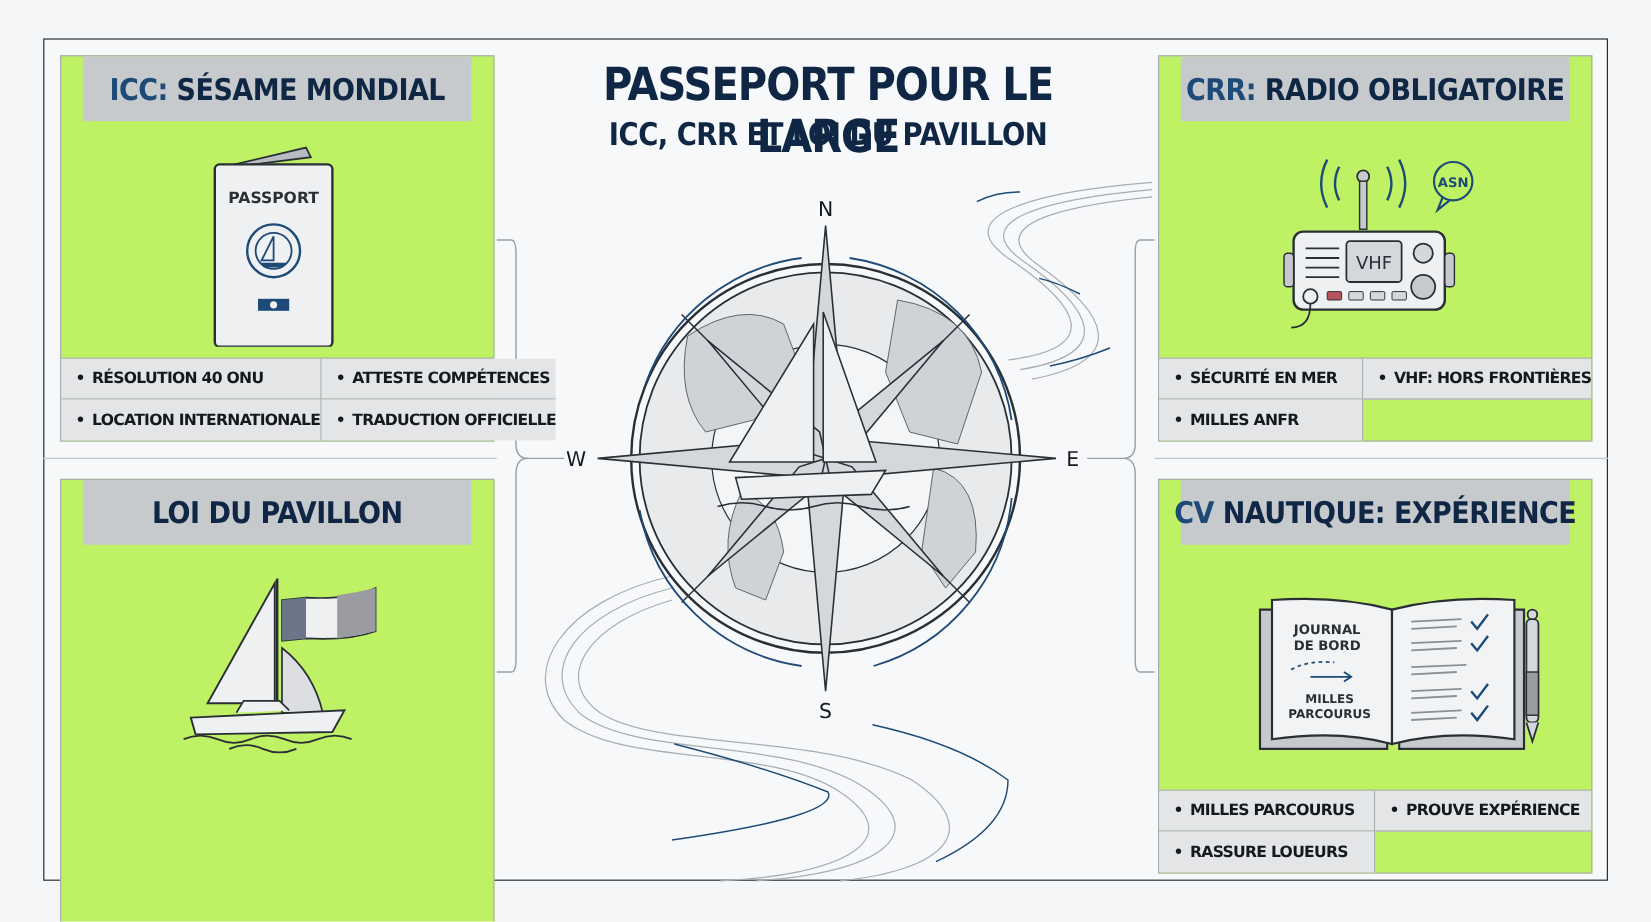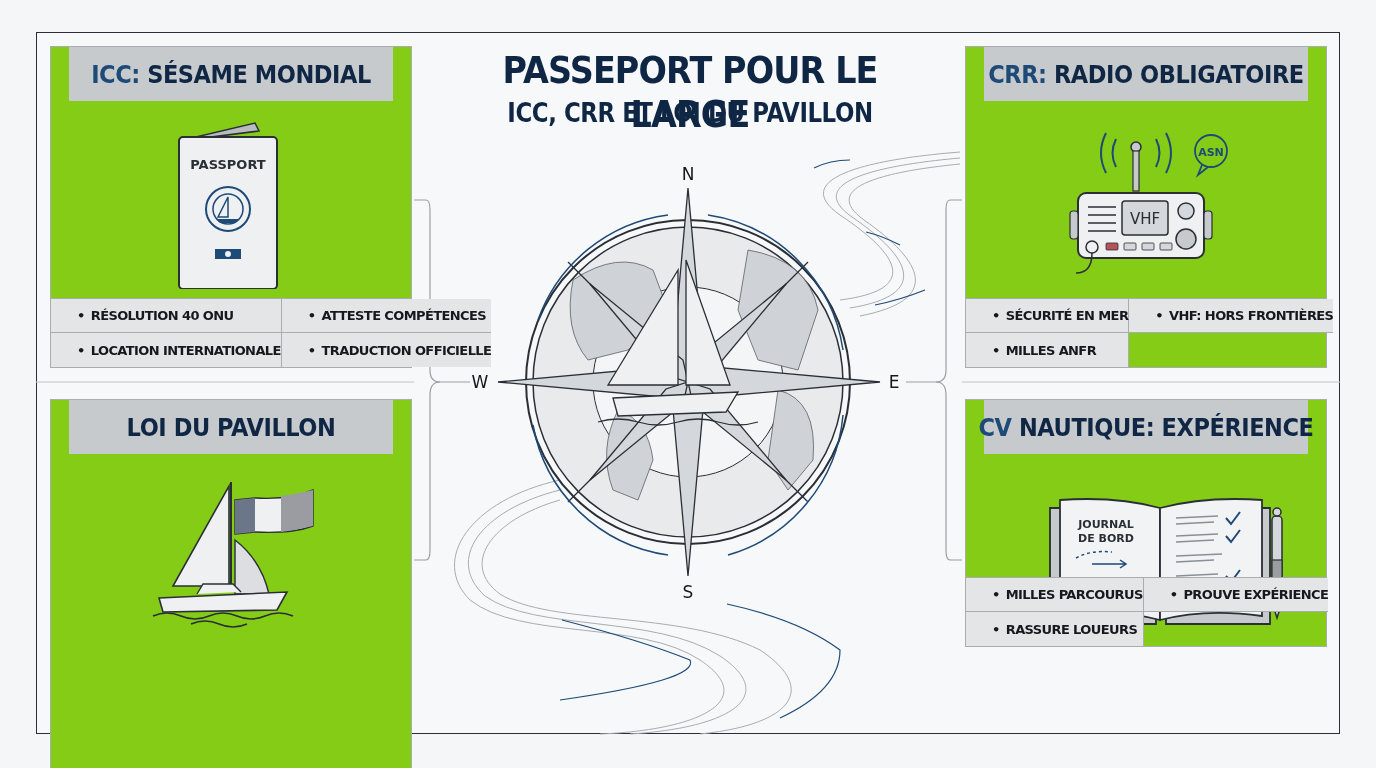--- a/index.html
+++ b/index.html
@@ -7,36 +7,36 @@
     width: 1376px; height: 768px; overflow: hidden;
     background: #f5f6f7;
     font-family: "Liberation Sans", sans-serif;
     position: relative;
   }
   .frame {
     position: absolute; left: 36px; top: 32px; width: 1304px; height: 702px;
     border: 1.5px solid #2a2f36; background: #f7f8f9; box-sizing: border-box;
   }
   .panel {
-    position: absolute; width: 362px; background: #84cc16;
+    position: absolute; width: 362px; background: #bef264;
     border: 1px solid #a9adb2; box-sizing: border-box;
   }
   .panel .hdr {
     height: 54px; background: #c7cacd; display: flex; align-items: center; justify-content: center;
     font-family: "DejaVu Sans", sans-serif; font-weight: bold; font-size: 25px;
     color: #0f2745; letter-spacing: -0.5px; transform: scaleX(0.9);
   }
   .panel .hdr .acc { color: #1e4a78; }
   .panel .illus { position: relative; height: 200px; }
   .panel .grid {
     position: absolute; left: 0; right: 0; bottom: 0;
     display: grid; grid-template-columns: 1fr 1fr; border-top: 1px solid #a9adb2;
   }
   .panel .cell {
-    height: 34px; display: flex; align-items: center; padding-left: 26px;
+    height: 34px; display: flex; align-items: center; padding-left: 12px;
     font-family: "DejaVu Sans", sans-serif; font-weight: bold; font-size: 13px;
     color: #15181c; letter-spacing: -0.6px; white-space: nowrap;
     border-bottom: 1px solid #a9adb2; box-sizing: border-box; background: #e4e5e7;
   }
   .panel .cell:nth-child(odd) { border-right: 1px solid #a9adb2; }
   .panel .cell:nth-child(n+3) { border-bottom: none; }
   .panel .cell::before { content: "•"; margin-right: 6px; }
   .title {
     position: absolute; left: 420px; width: 540px; text-align: center;
     font-family: "DejaVu Sans", sans-serif; font-weight: bold; color: #0f2745;
@@ -199,21 +199,21 @@
       <path d="M84 30 L104 28 L104 62 L84 64Z" fill="#6b7788"></path>
       <path d="M130 26 Q146 24 162 20 L162 56 Q146 60 130 62Z" fill="#9b9ca2"></path>
       <path d="M8 128 L136 122 L126 140 L12 142Z" fill="#eef0f2" stroke="#2a2f36" stroke-width="1.6"></path>
       <path d="M46 124 L52 114 H82 L90 122" fill="#eef0f2" stroke="#2a2f36" stroke-width="1.4"></path>
       <path d="M2 146 Q16 140 30 146 T58 146 T86 146 T114 146 T142 146" fill="none" stroke="#2a2f36" stroke-width="1.5"></path>
       <path d="M40 154 Q54 148 68 154 T96 154" fill="none" stroke="#2a2f36" stroke-width="1.5"></path>
     </svg>
   </div>
 </div>
 
-<div class="panel" style="left:965px;top:399px;height:248px;">
+<div class="panel" style="left:965px;top:399px;height:329px;">
   <div class="hdr">
     <span class="acc">CV</span>
       <span style="white-space:pre"> NAUTIQUE: EXPÉRIENCE</span>
   </div>
   <div class="illus">
     <svg width="240" height="140" style="left:80px;top:40px;" viewBox="0 0 240 140">
       <path d="M4 14 H110 V130 H4Z" fill="#c7cacd" stroke="#2a2f36" stroke-width="1.8"></path>
       <path d="M120 14 H224 V130 H120Z" fill="#c7cacd" stroke="#2a2f36" stroke-width="1.8"></path>
       <path d="M14 6 Q70 2 114 14 V126 Q70 114 14 122Z" fill="#f2f3f4" stroke="#2a2f36" stroke-width="1.8"></path>
       <path d="M114 14 Q160 2 216 6 V122 Q160 114 114 126Z" fill="#f2f3f4" stroke="#2a2f36" stroke-width="1.8"></path>

